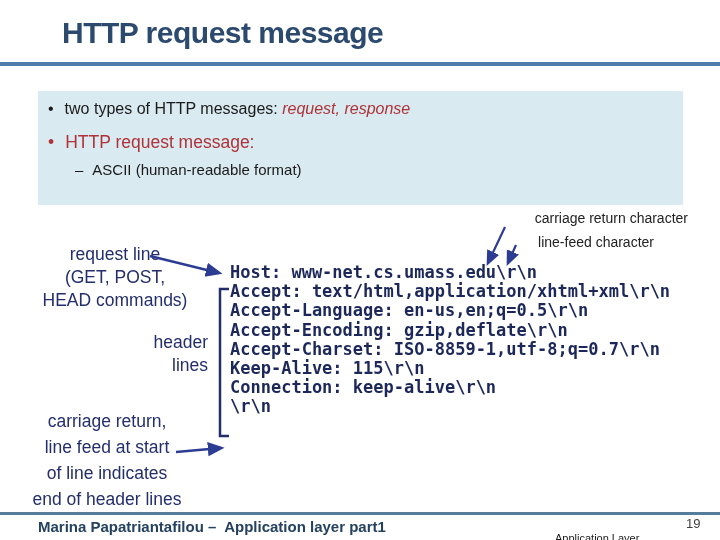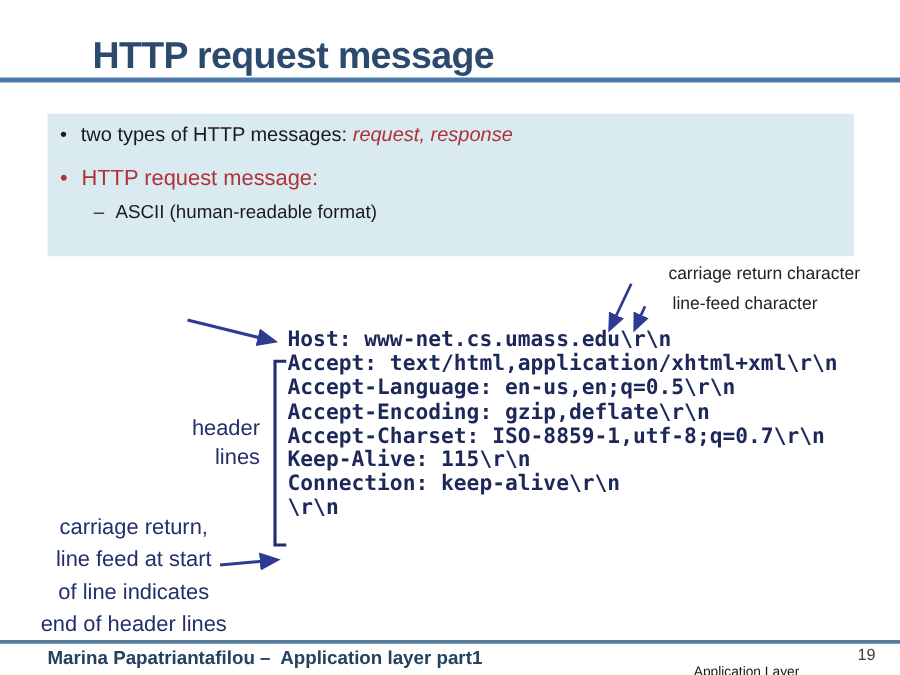--- a/index.html
+++ b/index.html
@@ -3,21 +3,21 @@
 <meta charset="utf-8">
 <style>
   html,body{margin:0;padding:0;background:#e9e9e9;}
   .slide{
     position:relative;width:720px;height:540px;background:#ffffff;
     font-family:"Liberation Sans",sans-serif;overflow:hidden;
   }
   .abs{position:absolute;}
   
   .title{
-    left:62px;top:16px;margin:12px;font-size:30px;font-weight:bold;
+    left:62px;top:16px;margin:0;font-size:30px;font-weight:bold;
     color:var(--title,#2c4a6e);letter-spacing:-0.5px;
   }
   .title-rule{left:0;top:62px;width:720px;height:4px;background:var(--rule,#4d7ba9);}
   
   .content-box{left:38px;top:91px;width:645px;height:114px;background:var(--box_bg,#daeaf1);}
   .bullet-row{white-space:pre;color:var(--body_text,#1a1a1a);}
   .row1{left:48px;top:100px;font-size:16px;}
   .row2{left:48px;top:132px;font-size:17.5px;color:var(--red,#ae3238);}
   .row3{left:75px;top:161px;font-size:15px;text-align:center;}
   .marker{display:inline-block;margin-right:11px;}
@@ -62,20 +62,25 @@
 
   <div class="abs bullet-row row1"><span class="marker">•</span><span>two types of HTTP messages: </span><span class="em-red">request, response</span></div>
 
   <div class="abs bullet-row row2"><span class="marker">•</span><span>HTTP request message:</span></div>
 
   <div class="abs bullet-row row3"><span class="dash">–</span><span>ASCII (human-readable format)</span></div>
 
   <div class="abs anno anno-cr">carriage return character</div>
   <div class="abs anno anno-lf">line-feed character</div>
 
+  <div class="abs navy-label lbl-request">
+    <div>request line</div>
+    <div>(GET, POST,</div>
+    <div>HEAD commands)</div>
+  </div>
 
   <div class="abs navy-label lbl-header">
     <div>header</div>
     <div>lines</div>
   </div>
 
   <div class="abs navy-label lbl-end">
     <div>carriage return,</div>
     <div>line feed at start</div>
     <div>of line indicates</div>

